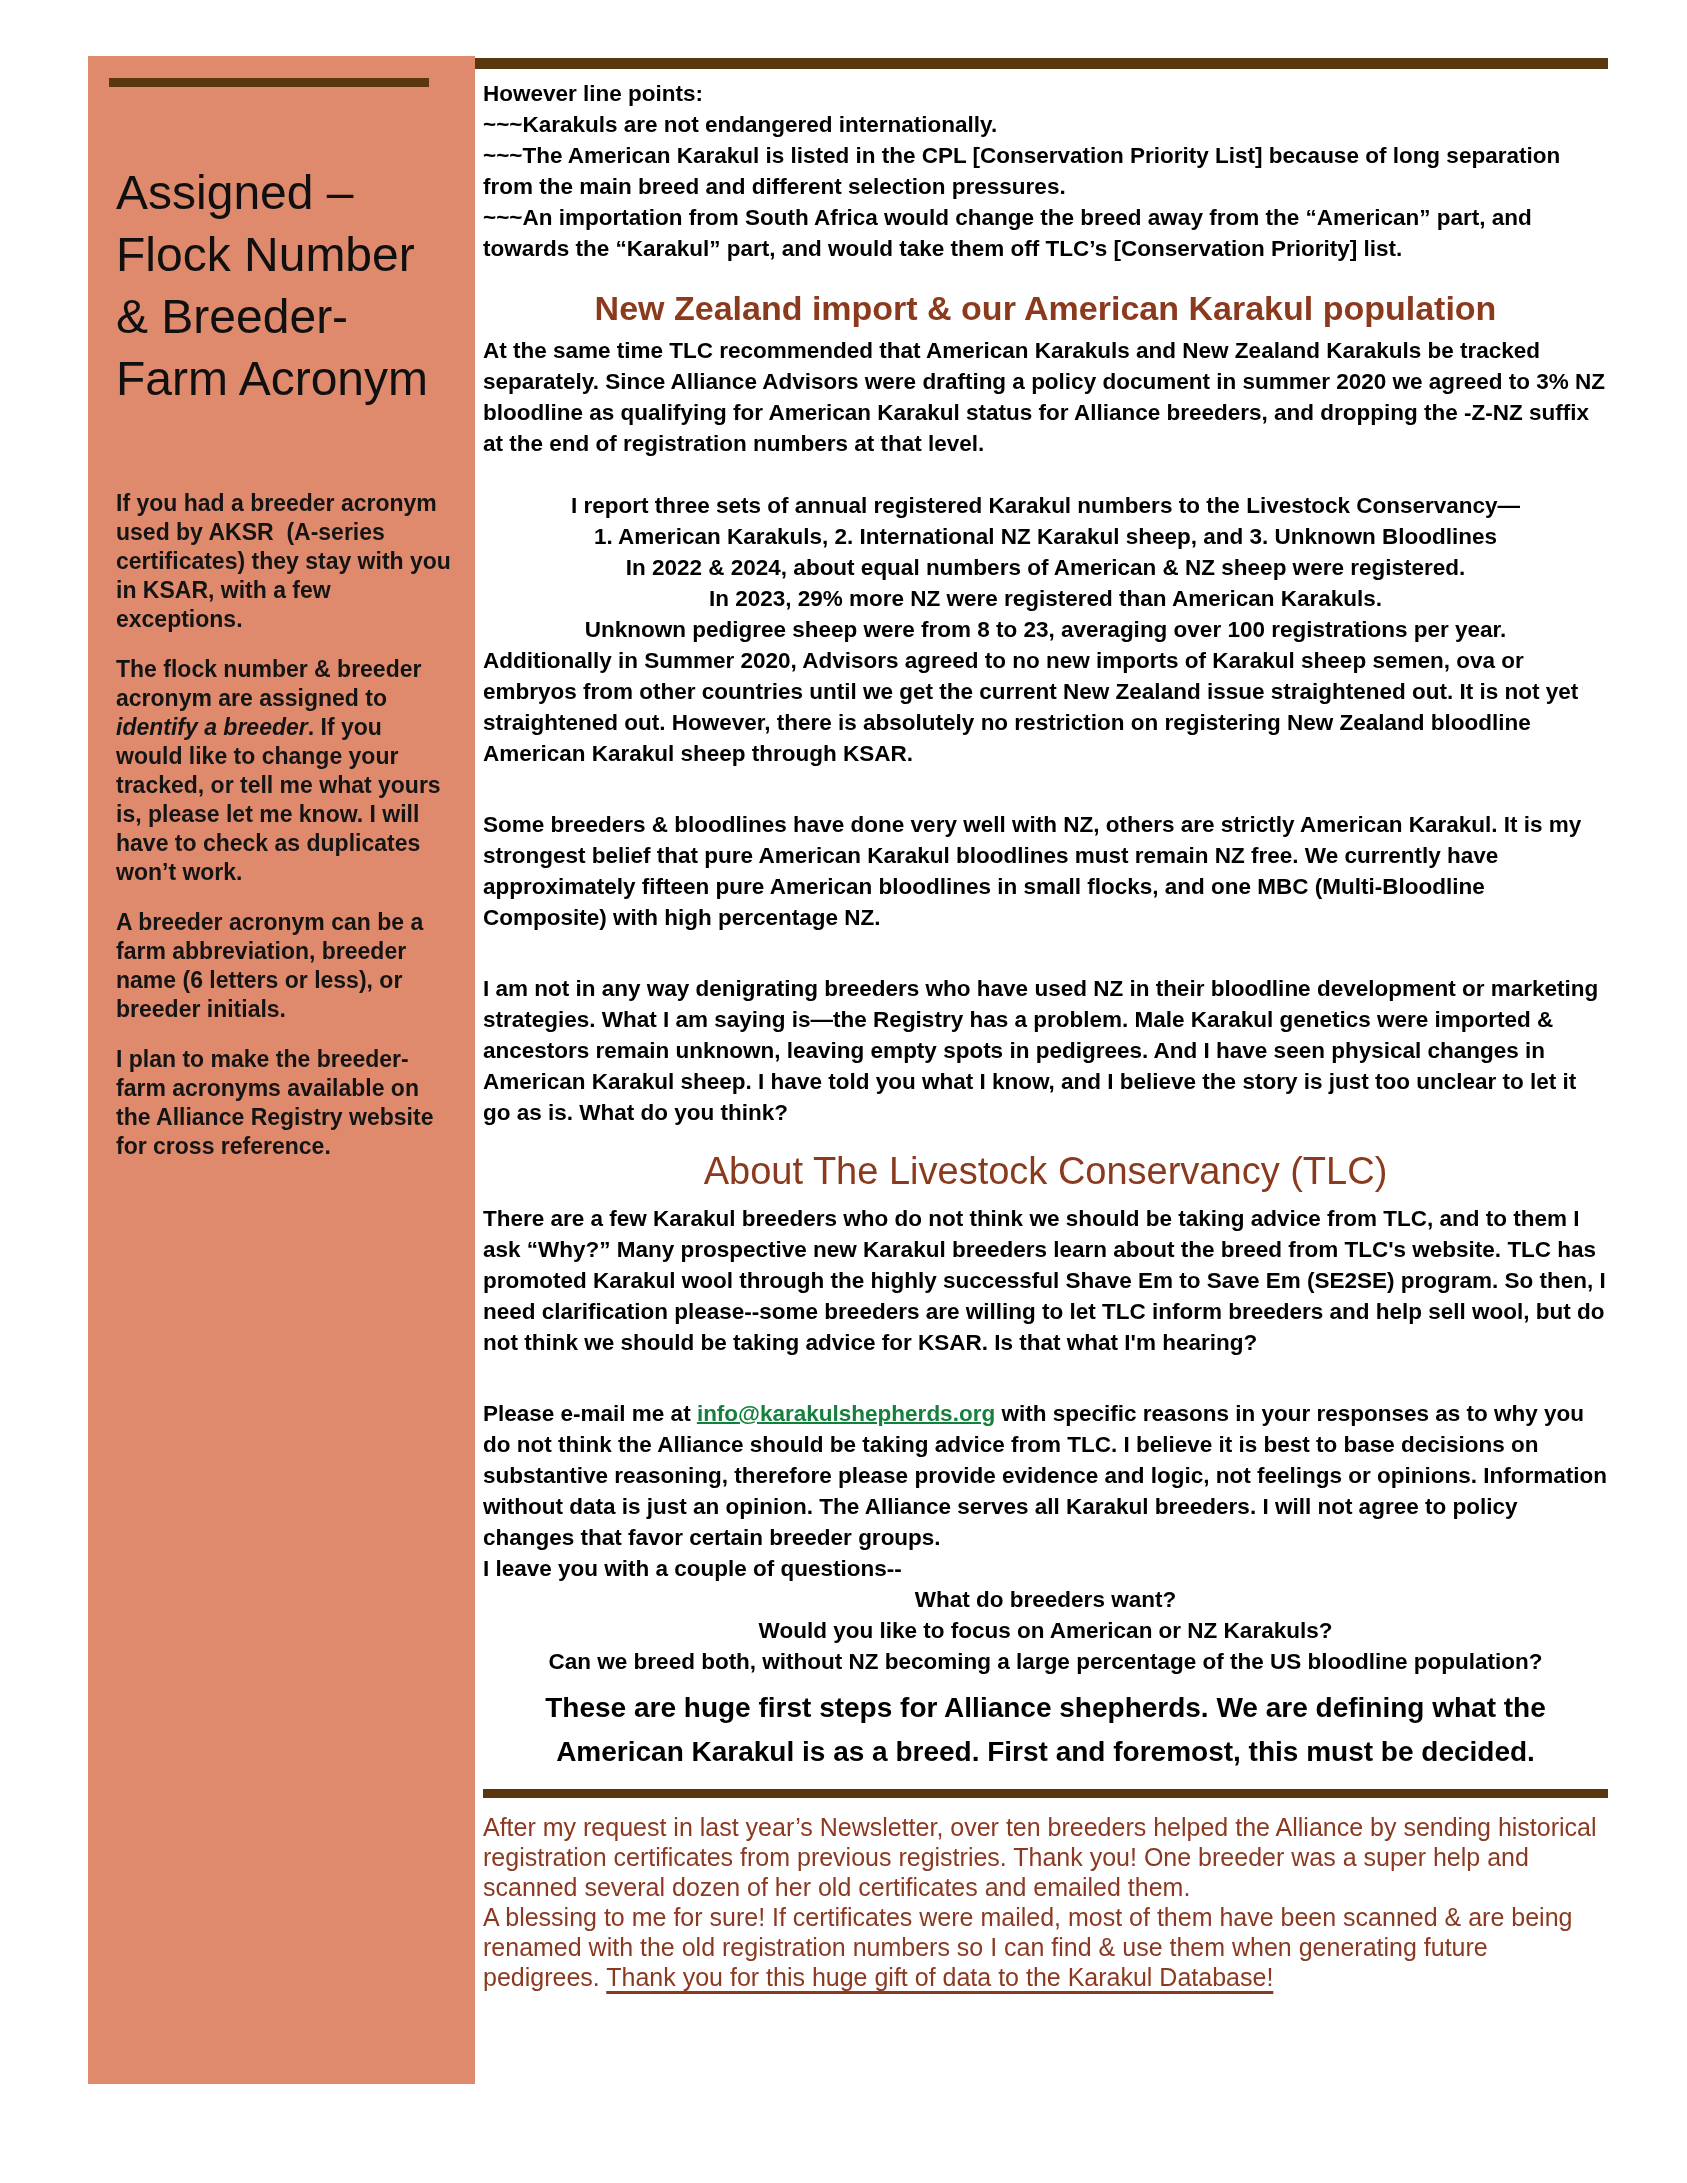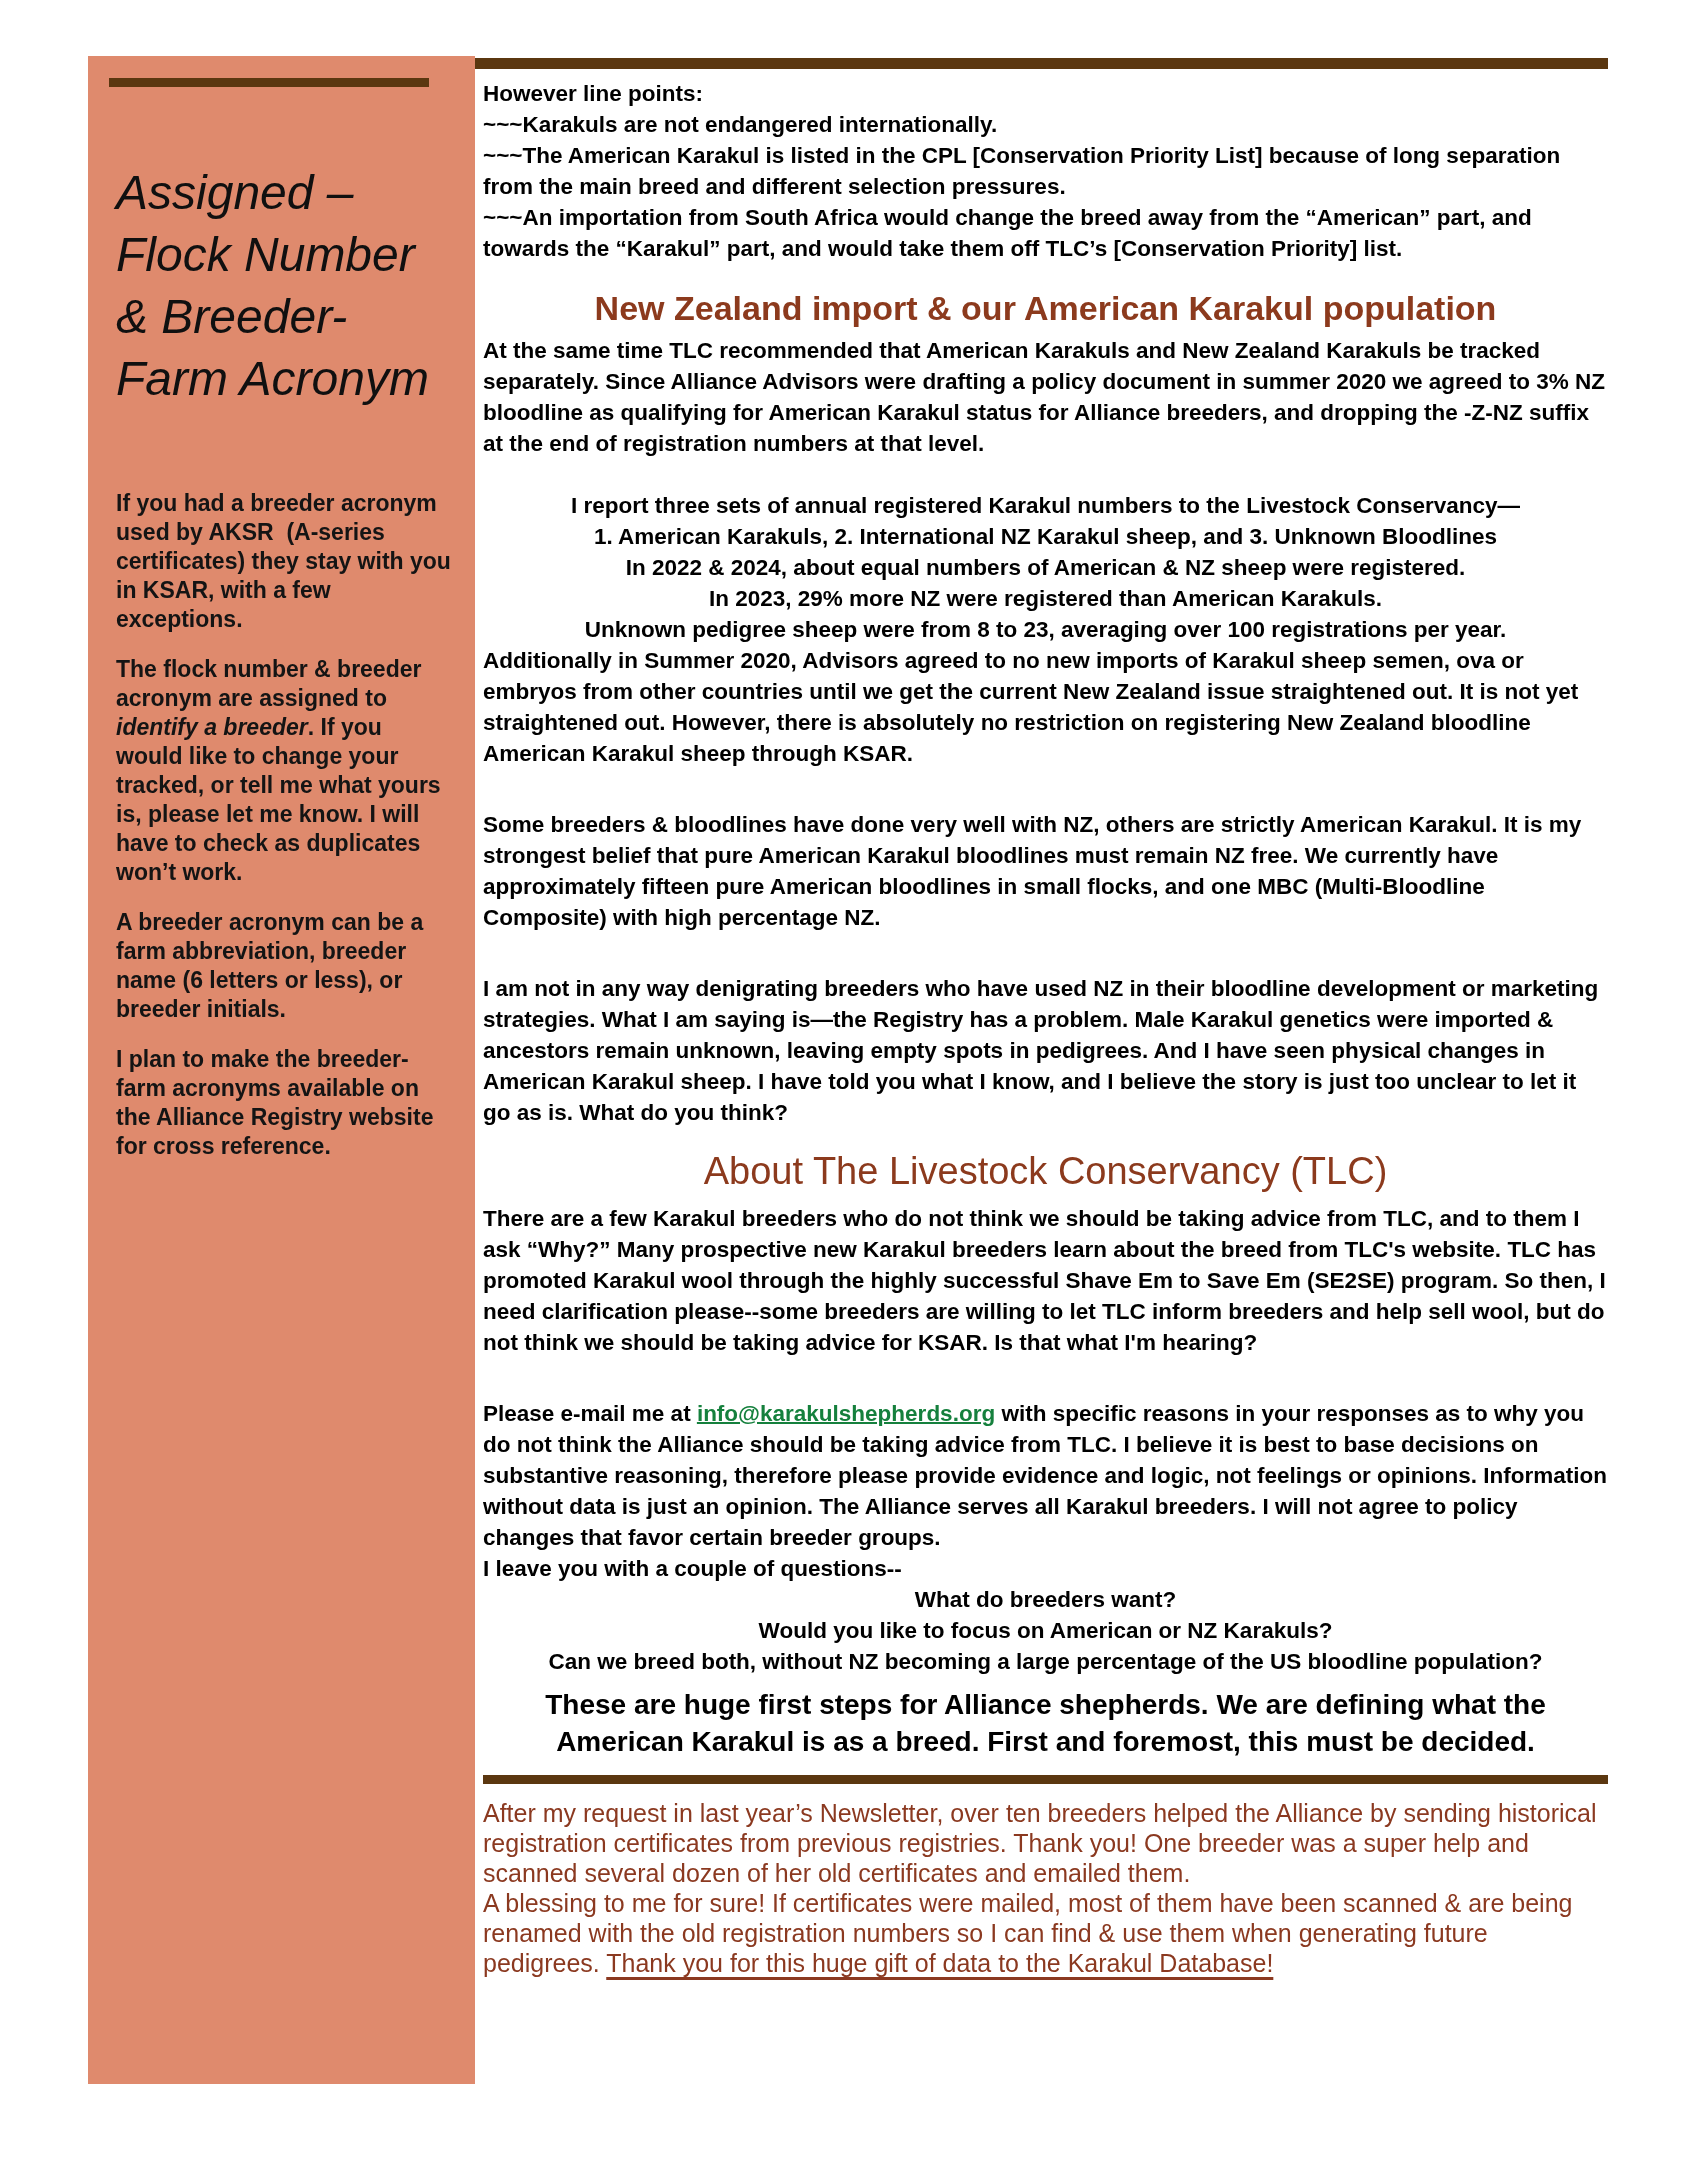--- a/index.html
+++ b/index.html
@@ -12,21 +12,21 @@
   .sidebar {
     position:absolute; left:88px; top:56px; width:387px; height:2028px;
     background:var(--sidebar-bg,#DF8A6D);
   }
   .sidebar-rule {
     position:absolute; left:21px; top:22px; width:320px; height:9.3px;
     background:var(--rule-brown,#5B3710);
   }
   .sidebar-inner { padding:106px 22.5px 0 28px; }
   .sidebar-title { margin:0; font-family:"Liberation Sans",sans-serif; font-weight:400;
-    font-size:48px; line-height:62px; color:#101010;font-style:italic; }
+    font-size:48px; line-height:62px; color:#101010; }
   .side-para {
     font-family:Liberation Sans, sans-serif; font-weight:700;
     font-size:23px; line-height:29px; color:#141414;
     margin:0 0 21px 0;
   }
   .side-para.first { margin-top:79px; }
   .it { font-style:italic; }
 
   
   .top-rule {
@@ -54,21 +54,21 @@
   .report p { text-align:center; }
   .gap60 { margin-top:40px; }
   .email {
     color:#15803d; text-decoration:underline; text-decoration-thickness:2px;
     cursor:pointer;
   }
   .questions { padding:0 46px; }
   .questions p { text-align:center; }
   .closing {
     font-family:"Liberation Sans",sans-serif; font-weight:700;
-    font-size:28px; line-height:37px; color:#000; text-align:center;
+    font-size:28px; line-height:44px; color:#000; text-align:center;
     margin:9.3px 0 0 0; padding:0 20px;
   }
   .divider { height:9.3px; background:var(--rule-brown,#5B3710); margin:14.6px 0 14.6px 0; }
   .footer {
     font-family:Liberation Sans, sans-serif; font-weight:400;
     font-size:25px; line-height:30px; color:var(--footer-red,#8B3920);
   }
   .footer p { margin:0; }
   .underline-red { text-decoration:underline; text-decoration-thickness:3.3px; text-underline-offset:5.3px; }
 </style>

